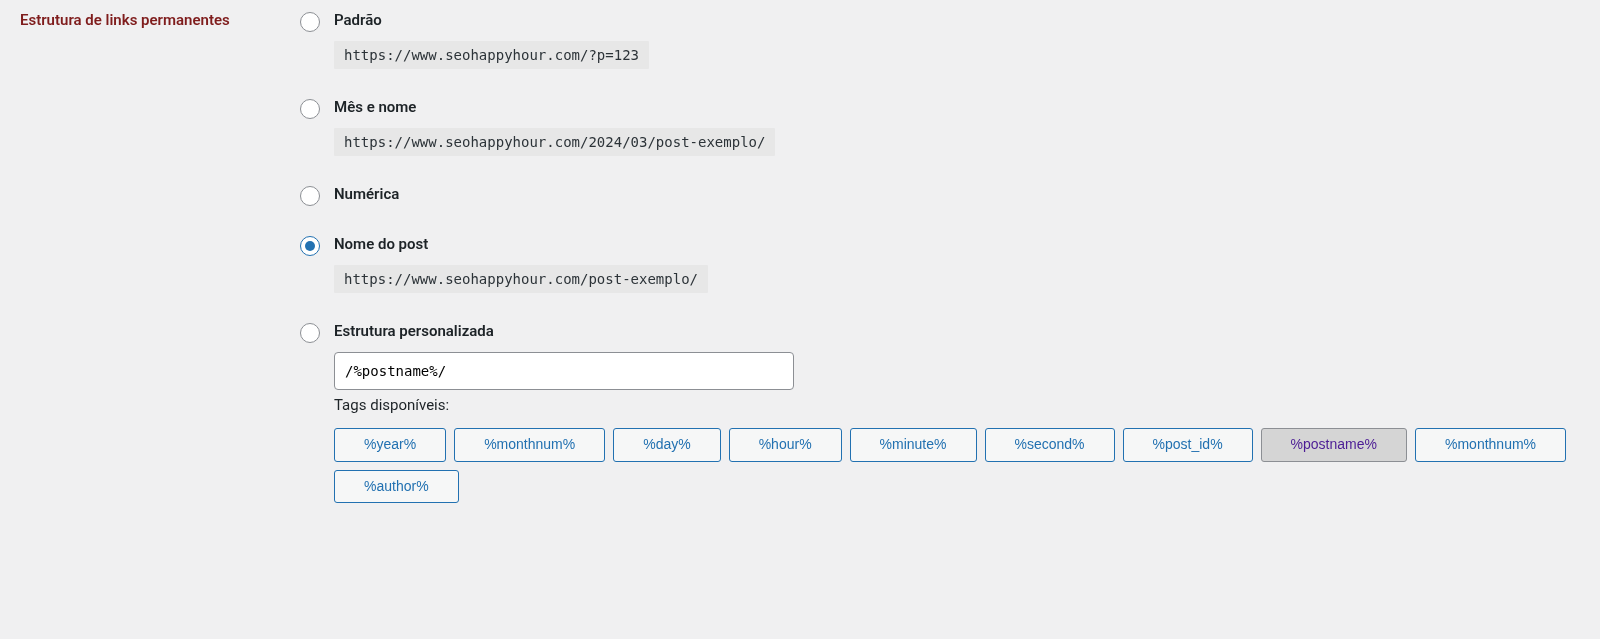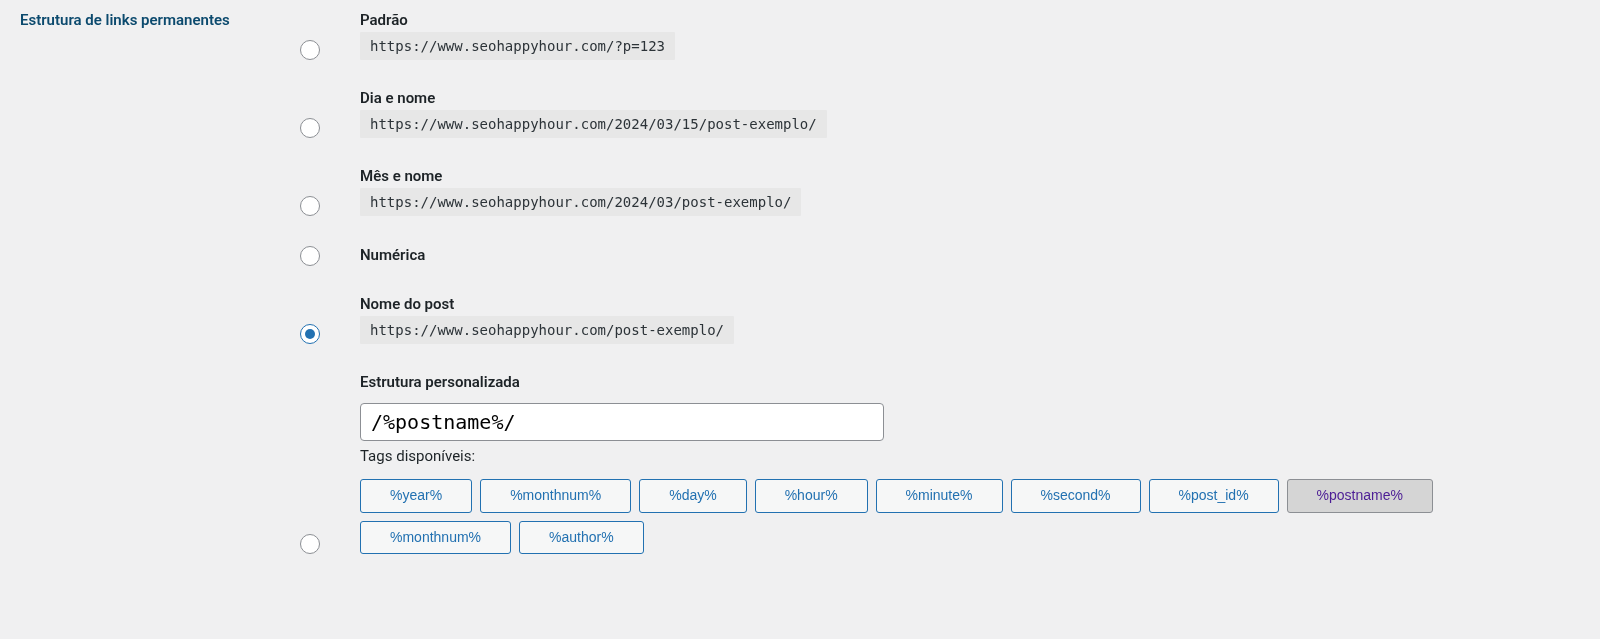--- a/index.html
+++ b/index.html
@@ -10,25 +10,25 @@
       font-size: 15px;
       background: #f0f0f1;
       color: #1d2327;
     }
     .form-table { display: flex; }
     .label-col {
       width: 280px;
       padding-right: 20px;
       font-weight: 600;
       line-height: 1.4;
-      color: #0c4a6e;
+      color: #7f1d1d;
       font-size: 15px;
     }
     .options-col { flex: 1; }
-    .option-block { display: flex; align-items: flex-end; margin-bottom: 28px; gap: 26px; }
+    .option-block { display: flex; align-items: flex-start; margin-bottom: 28px; }
     .option-block:last-child { margin-bottom: 0; }
     .radio {
       -webkit-appearance: none;
       appearance: none;
       width: 20px; height: 20px;
       border: 1px solid #8c8f94;
       border-radius: 50%;
       background: #fff;
       margin: 2px 0 0 0;
       position: relative;
@@ -51,34 +51,34 @@
       font-size: 15px;
       line-height: 1.4;
       cursor: pointer;
     }
     .code-example {
       display: inline-block;
       background: #e7e7e7;
       font-family: Menlo, Consolas, Monaco, monospace;
       font-size: 14px;
       padding: 6px 10px;
-      margin-top: 1px;
+      margin-top: 10px;
       color: #2c3338;
       border-radius: 1px;
     }
     .custom-row { display: flex; align-items: center; gap: 12px; margin-top: 10px; }
     .custom-row .code-example { margin-top: 0; }
     .custom-input {
       font-family: Menlo, Consolas, Monaco, monospace;
-      font-size: 20px;
+      font-size: 14px;
       padding: 6px 10px;
       border: 1px solid #8c8f94;
       border-radius: 4px;
       background: #fff;
-      width: 524px;
+      width: 460px;
       height: 38px;
     }
     .tags-label { margin-top: 6px; font-size: 15px; }
     .tag-row { display: flex; gap: 8px; margin-top: 14px; flex-wrap: wrap; }
     .tag-btn {
       border: 1px solid #2271b1;
       color: #2271b1;
       background: #f6f7f7;
       font-size: 14px;
       padding: 6px 29px;
@@ -96,27 +96,20 @@
   <div class="options-col">
 
     <div class="option-block">
       <input type="radio" name="permalink" class="radio" style="">
       <div class="opt-body">
         <label class="opt-label">Padrão</label><br>
         <span class="code-example">https://www.seohappyhour.com/?p=123</span>
       </div>
     </div>
 
-    <div class="option-block">
-      <input type="radio" name="permalink" class="radio" style="">
-      <div class="opt-body">
-        <label class="opt-label">Dia e nome</label><br>
-        <span class="code-example">https://www.seohappyhour.com/2024/03/15/post-exemplo/</span>
-      </div>
-    </div>
 
     <div class="option-block">
       <input type="radio" name="permalink" class="radio" style="">
       <div class="opt-body">
         <label class="opt-label">Mês e nome</label><br>
         <span class="code-example">https://www.seohappyhour.com/2024/03/post-exemplo/</span>
       </div>
     </div>
 
     <div class="option-block">

